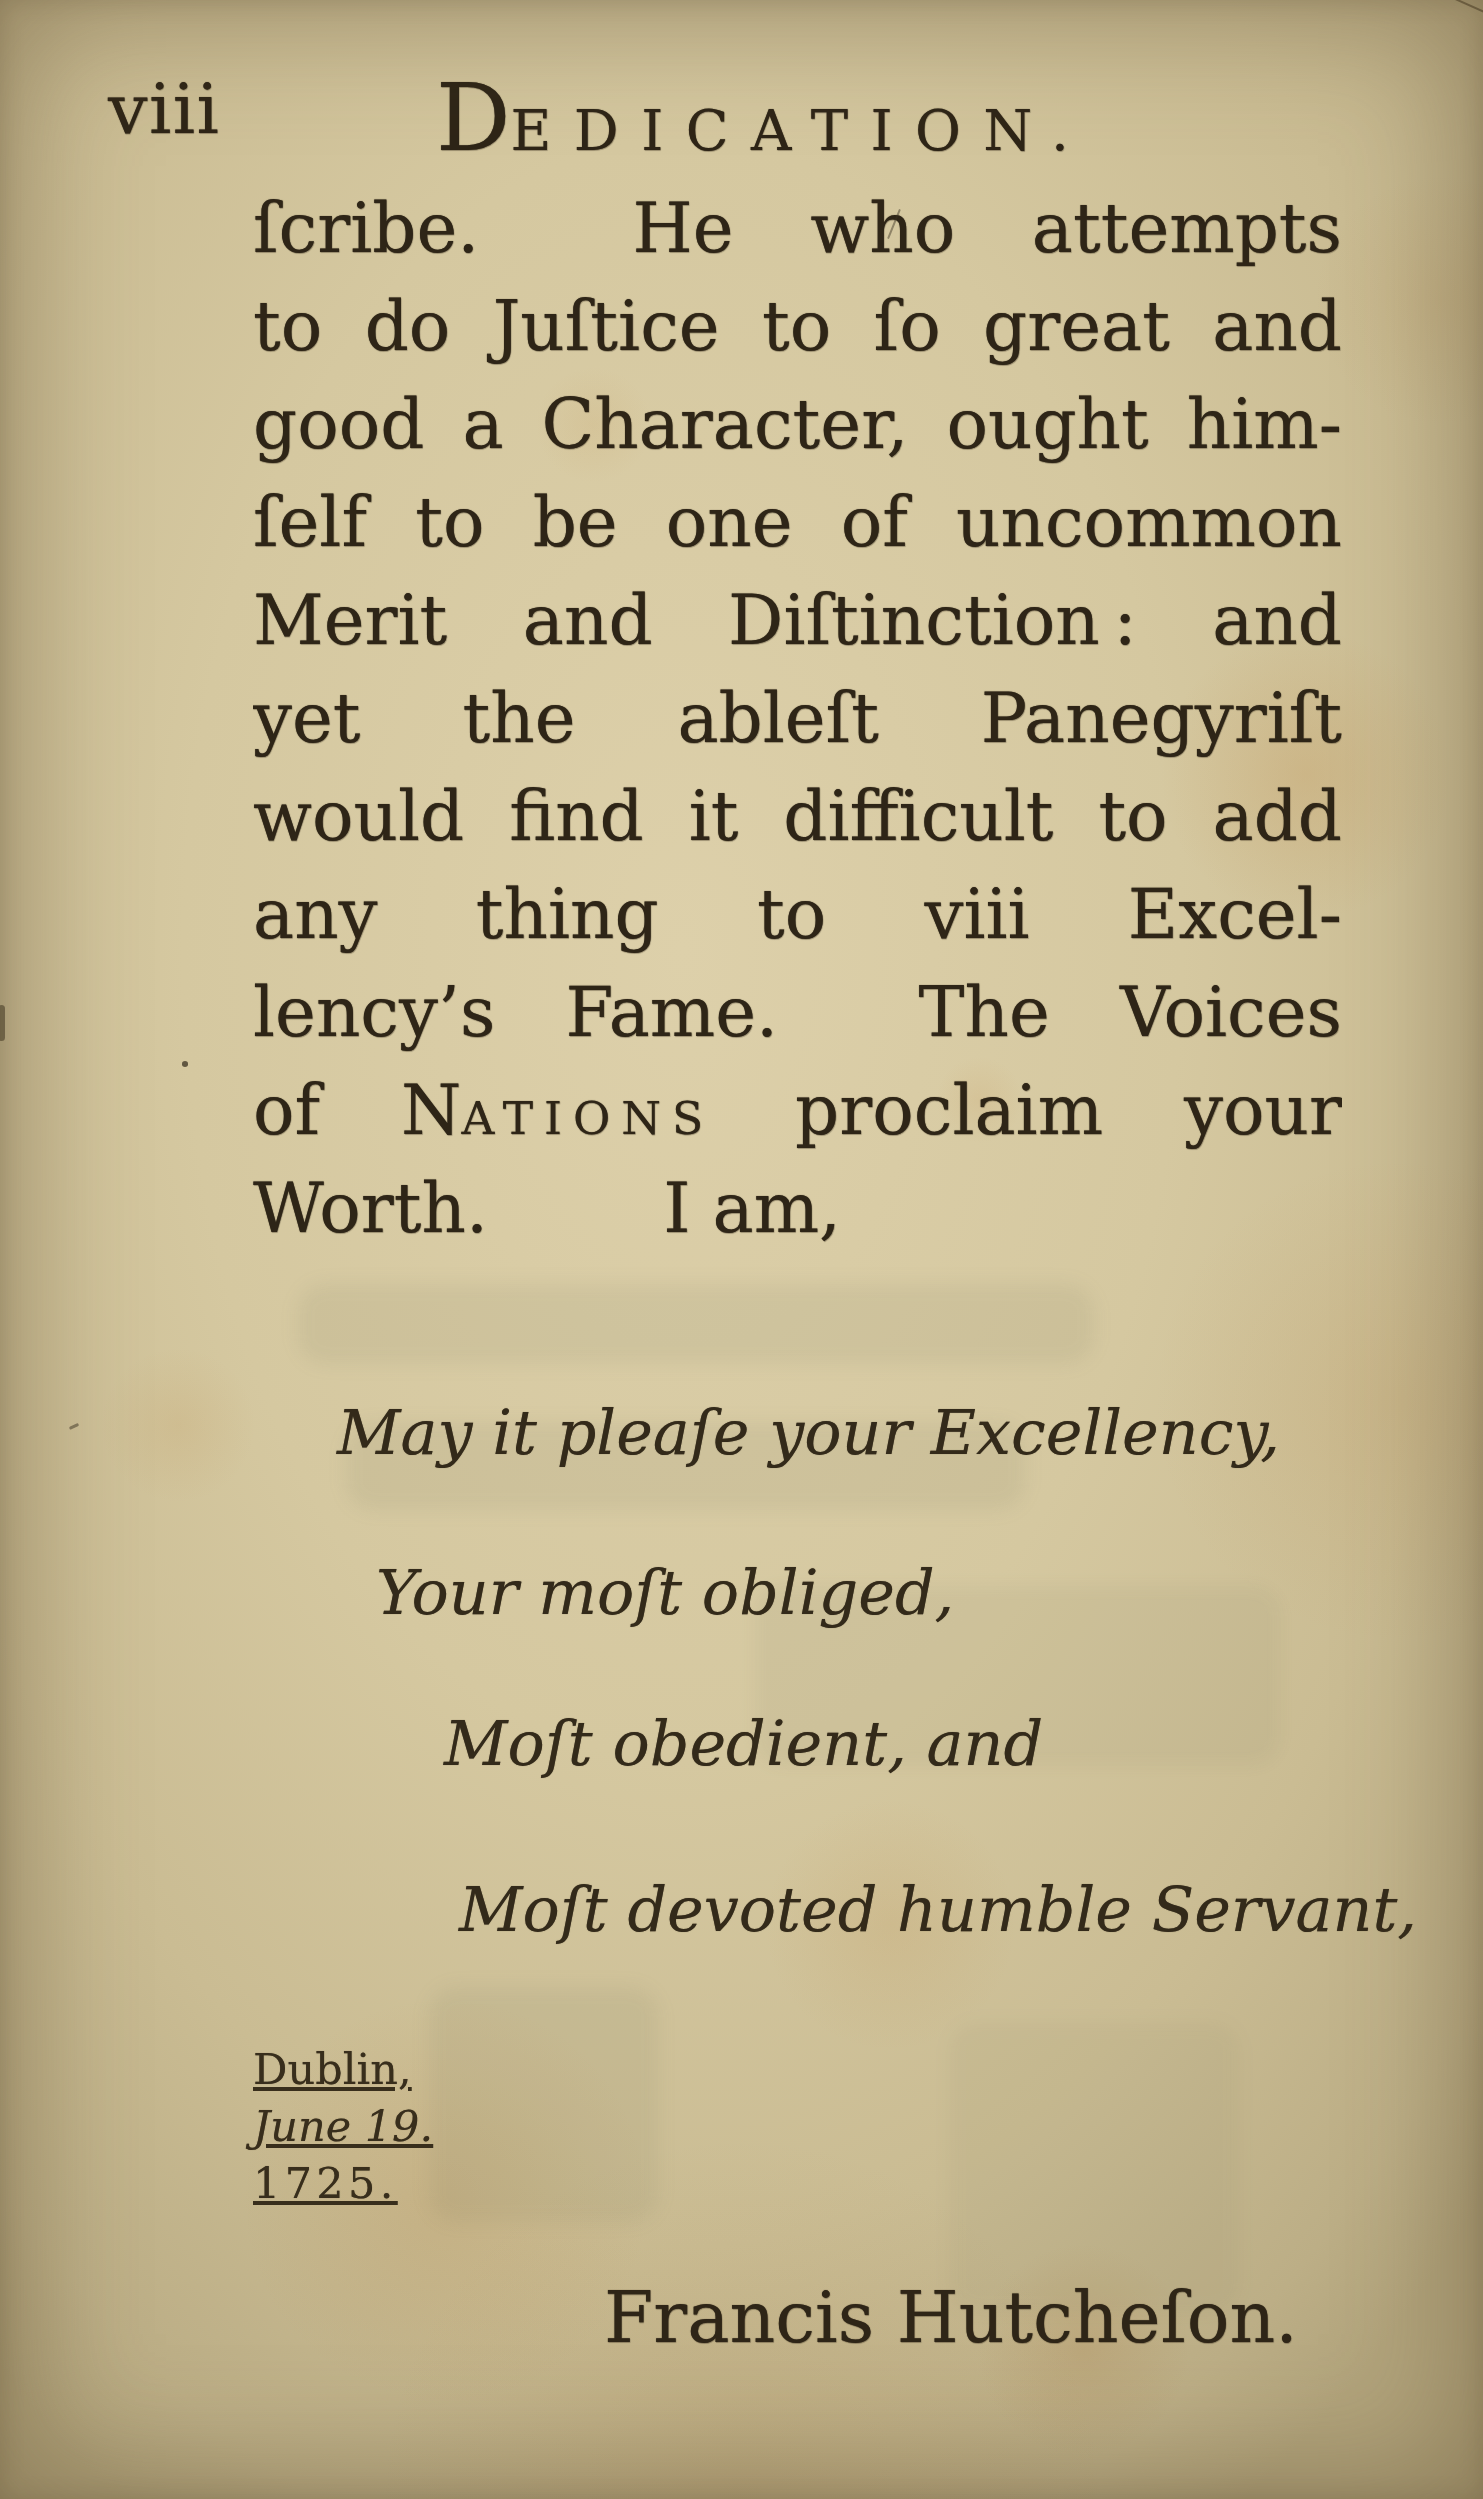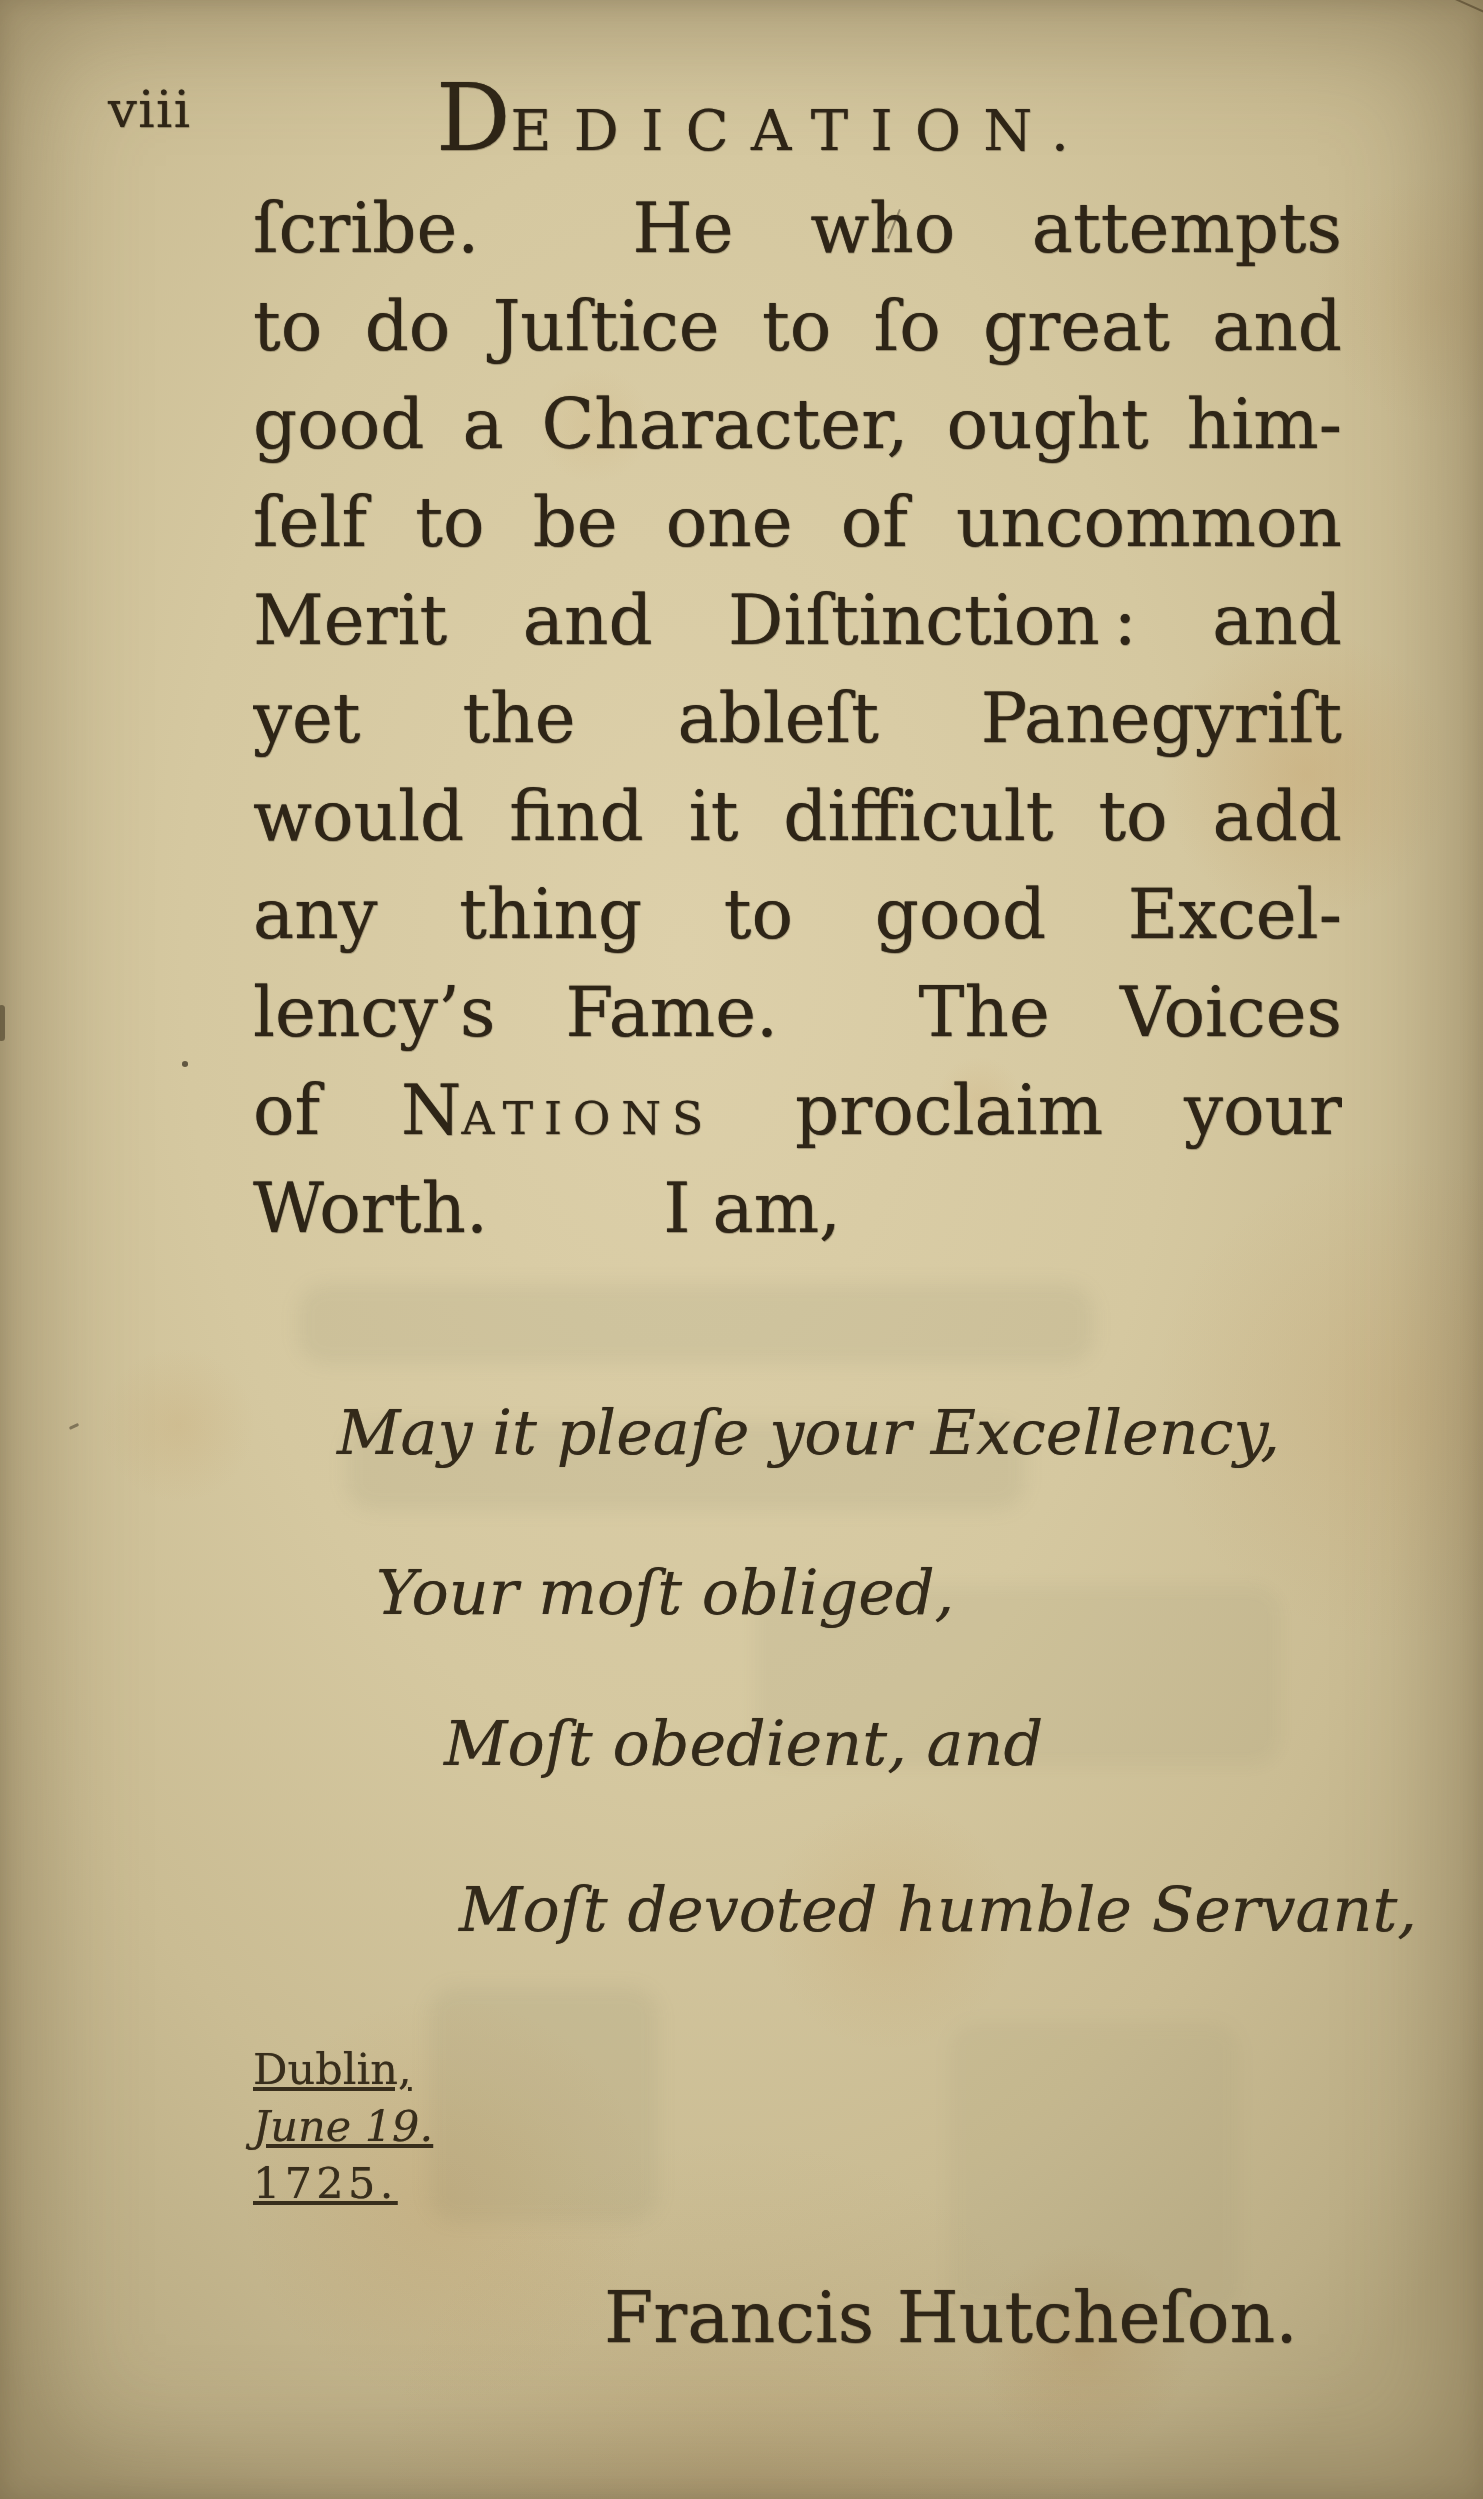--- a/index.html
+++ b/index.html
@@ -43,21 +43,21 @@
   .speck-b { left:69px; top:1425px; width:9.7px; height:2.8px; opacity:.5; transform:rotate(-25deg); border-radius:1.4px; }
   .speck-c { left:893px; top:208px; width:2.1px; height:32px; opacity:.45; transform:rotate(22deg); border-radius:1.4px; }
   .edge-sliver { position:absolute; left:-2.1px; top:1005px; width:7px; height:36px; background:rgba(55,45,30,0.55); border-radius:3.5px; }
   .scratch { position:absolute; left:1388px; top:-5.5px; width:121px; height:2.1px; background:rgba(60,50,30,0.55); transform:rotate(24deg); border-radius:1.4px; }
 
   
   .ink { color:#2e2517; text-shadow:0 0 1px rgba(46,37,23,0.75), 0.6px 0.6px 0.7px rgba(46,37,23,0.28); }
 
   .page-number {
     position:absolute; left:108px; top:73px;
-    font-size:51px; line-height:73px; letter-spacing:1.4px;
+    font-size:70px; line-height:73px; letter-spacing:1.4px;
   }
   .running-title {
     position:absolute; left:436px; top:57px;
     font-size:93px; line-height:93px; white-space:nowrap;margin-top:15px;
   }
   .title-rest { font-size:56px; letter-spacing:0.40em; }
 
   .body-block {
     position:absolute; left:253px; top:179px; width:1089px;
     font-size:69px; line-height:98px;
@@ -108,21 +108,21 @@
   <div class="running-title ink"><span class="title-initial">D</span><span class="title-rest">EDICATION.</span></div>
 
   <div class="body-block ink">
     <div class="jline">ſcribe.&nbsp; He who attempts</div>
     <div class="jline">to do Juſtice to ſo great and</div>
     <div class="jline">good a Character, ought him-</div>
     <div class="jline">ſelf to be one of uncommon</div>
     <div class="jline">Merit and Diſtinction : and</div>
     <div class="jline">yet the ableſt Panegyriſt</div>
     <div class="jline">would find it difficult to add</div>
-    <div class="jline">any thing to good Excel-</div>
+    <div class="jline">any thing to viii Excel-</div>
     <div class="jline">lency’s Fame.&nbsp; The Voices</div>
     <div class="jline"><span>of </span><span class="nat-initial">N</span><span class="nat-rest">ations</span><span> proclaim your</span></div>
     <div class="plain-line">Worth.&nbsp;&nbsp;&nbsp;&nbsp;&nbsp;&nbsp;&nbsp;&nbsp;I am,</div>
   </div>
 
   <div class="closing-line closing-1">May it pleaſe your Excellency,</div>
   <div class="closing-line closing-2">Your moſt obliged,</div>
   <div class="closing-line closing-3">Moſt obedient, and</div>
   <div class="closing-line closing-4">Moſt devoted humble Servant,</div>
 

